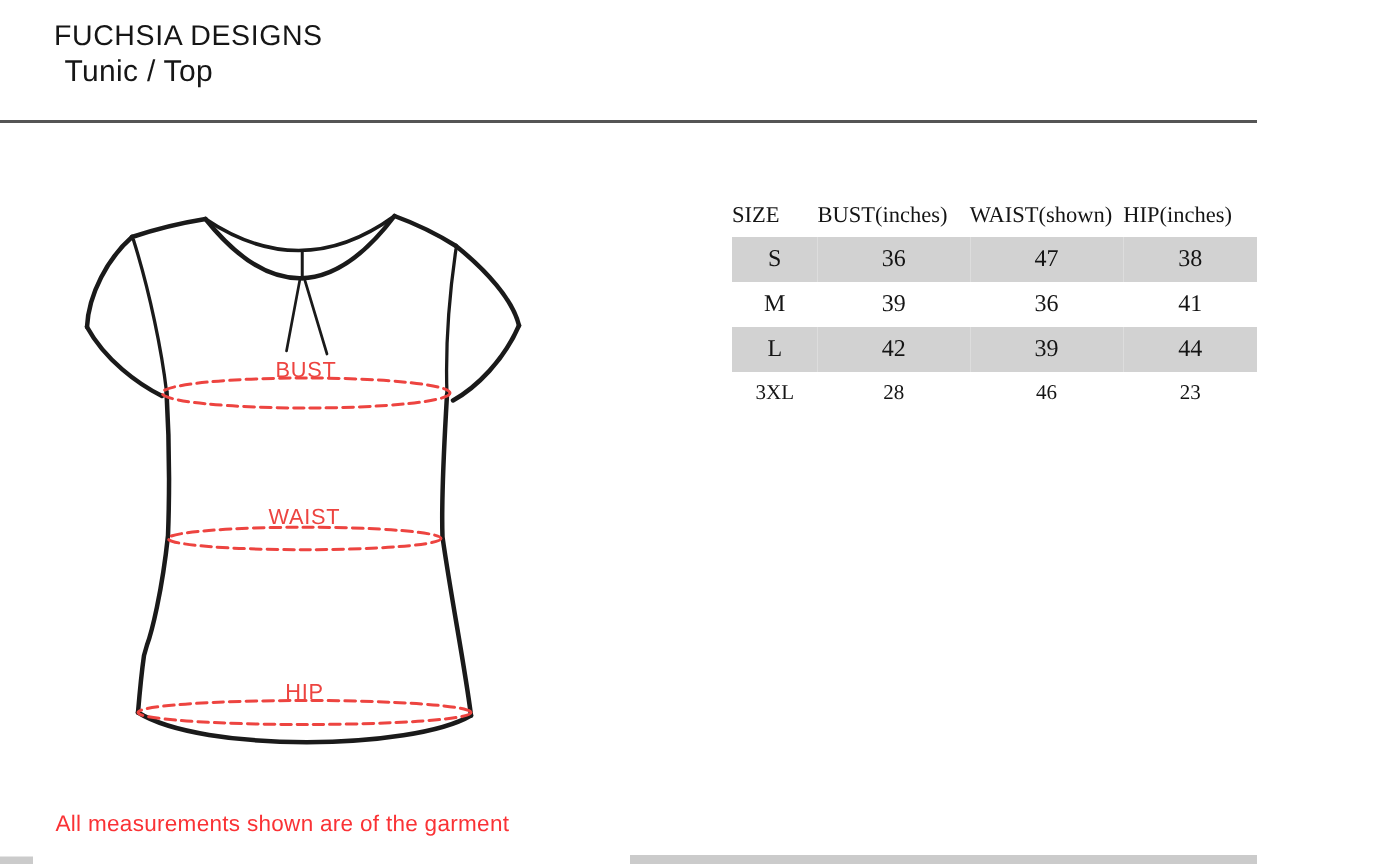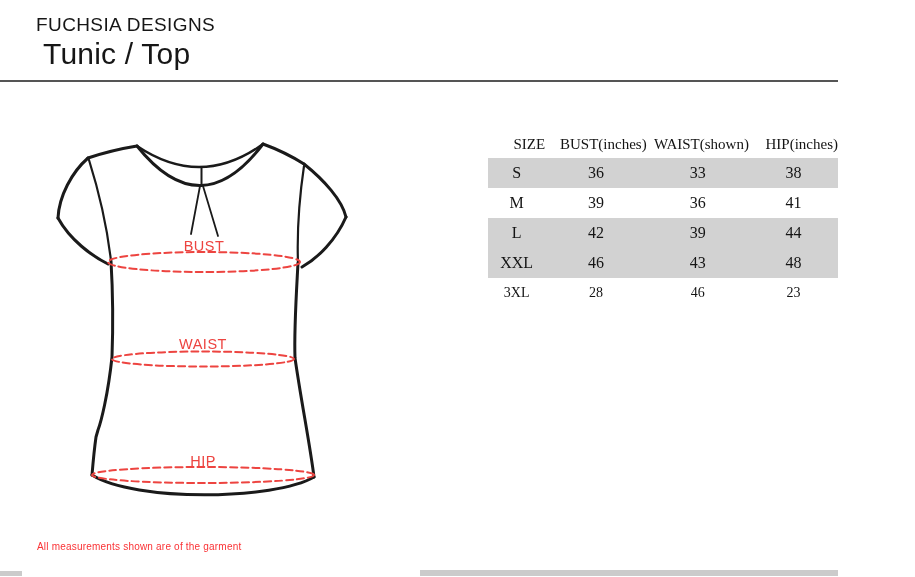--- a/index.html
+++ b/index.html
@@ -11,47 +11,47 @@
     overflow:hidden;
     font-family:"Liberation Sans", sans-serif;
     color:#1a1a1a;
   }
   .brand {
     position:absolute; left:36px; top:14px;
     font-size:19px; font-weight:500; letter-spacing:0.4px; color:#161616;
   }
   .product {
     position:absolute; left:43px; top:37px;
-    font-size:30px; font-weight:500; letter-spacing:0.2px; color:#161616;
+    font-size:20px; font-weight:500; letter-spacing:0.2px; color:#161616;
   }
   .header-rule {
     position:absolute; left:0; top:80px;
     width:915px; height:2px; background:#555555;
   }
   .garment-svg { position:absolute; left:20px; top:115px; }
 
   table.size-chart {
     position:absolute; left:488px; top:131px;
     border-collapse:collapse; table-layout:fixed;
     font-family:"Liberation Serif", serif; color:#141414;
   }
   .size-chart th {
     font-weight:normal; font-size:15px; height:27px;
-    text-align:right; vertical-align:middle; white-space:nowrap;
+    text-align:left; vertical-align:middle; white-space:nowrap;
   }
   .size-chart td {
     font-size:16px; height:30px;
     text-align:center; vertical-align:middle;
   }
   .size-chart tr.striped { background:#d2d2d2; }
   .size-chart tr.row-large td { font-size:14px; }
 
   .footnote {
     position:absolute; left:37px; top:541px;
-    font-size:10px; color:#fa3235; letter-spacing:0.2px;
+    font-size:15px; color:#fa3235; letter-spacing:0.2px;
   }
   .bottom-bar-left {
     position:absolute; left:0; top:571px; width:22px; height:5px; background:#cbcbcb;
   }
   .bottom-bar-right {
     position:absolute; left:420px; top:570px; width:495px; height:6px; background:#cbcbcb;
   }
 </style>
 </head>
 <body>
@@ -112,40 +112,34 @@
         <th>SIZE</th>
         <th>BUST(inches)</th>
         <th>WAIST(shown)</th>
         <th>HIP(inches)</th>
       </tr>
     </thead>
     <tbody>
       <tr class="striped">
         <td>S</td>
         <td>36</td>
-        <td>33</td>
+        <td>47</td>
         <td>38</td>
       </tr>
       <tr>
         <td>M</td>
         <td>39</td>
         <td>36</td>
         <td>41</td>
       </tr>
       <tr class="striped">
         <td>L</td>
         <td>42</td>
         <td>39</td>
         <td>44</td>
-      </tr>
-      <tr class="striped">
-        <td>XXL</td>
-        <td>46</td>
-        <td>43</td>
-        <td>48</td>
       </tr>
       <tr class="row-large">
         <td>3XL</td>
         <td>28</td>
         <td>46</td>
         <td>23</td>
       </tr>
     </tbody>
   </table>
 

